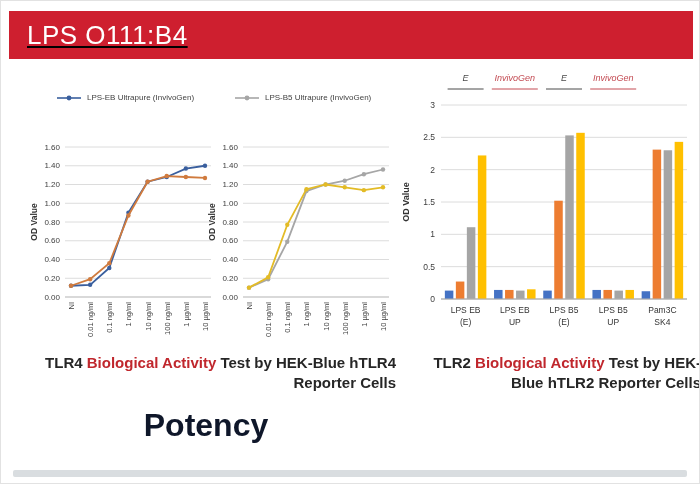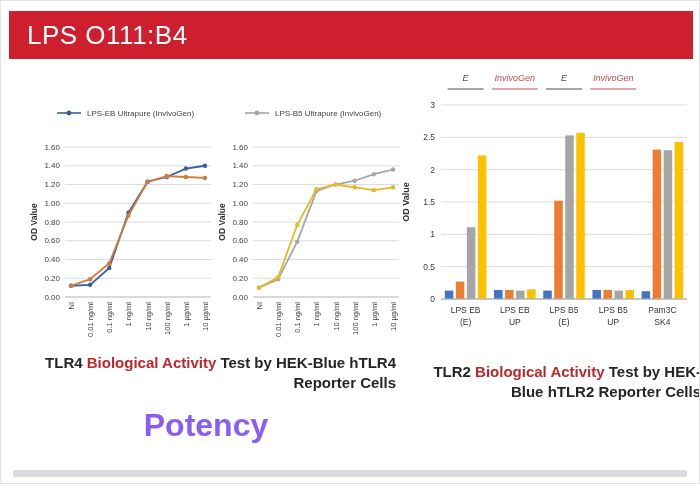--- a/index.html
+++ b/index.html
@@ -7,42 +7,42 @@
     position:relative;width:700px;height:484px;background:#ffffff;
     border:1px solid #e2e2e2;box-sizing:border-box;overflow:hidden;
     font-family:"Liberation Sans", sans-serif;
   }
   .banner{
     position:absolute;left:8px;top:10px;width:684px;height:48px;
     display:flex;align-items:center;padding-left:18px;box-sizing:border-box;
   }
   .banner span{color:#ffffff;font-size:26px;letter-spacing:0.5px;}
   .chart{position:absolute;}
-  .legend{display:flex;flex-direction:row;gap:5px;padding:6px 0 6px 30px;height:40px;}
+  .legend{display:flex;flex-direction:column;gap:5px;padding:6px 0 6px 30px;height:40px;}
   .legend-item{display:flex;align-items:center;gap:6px;}
   .legend-item span{font-size:8px;color:#3f3f3f;white-space:nowrap;}
   .caption{
     position:absolute;text-align:right;font-size:15px;font-weight:bold;
     color:#262626;line-height:1.35;
   }
   .big-label{
-    position:absolute;text-align:center;font-size:32px;font-weight:bold;color:#8b5cf6;
+    position:absolute;text-align:center;font-size:32px;font-weight:bold;color:#0f172a;
   }
   .bottom-bar{
     position:absolute;left:12px;right:12px;bottom:6px;height:7px;
     background:#d9dde0;border-radius:2px;
   }
   svg text{font-family:"Liberation Sans", sans-serif;}
 </style>
 </head>
 <body>
 
 <div class="slide">
 
-  <div class="banner" style="background-color: rgb(206, 31, 47);">
+  <div class="banner" style="background-color: rgb(206, 31, 47); text-decoration: underline;">
     <span>LPS O111:B4</span>
   </div>
 
   <div class="chart" style="left:26px;top:86px;width:190px;">
     <div class="legend">
         <div class="legend-item">
           <svg width="24" height="8">
             <line x1="0" y1="4" x2="24" y2="4" stroke="#3A5F9E" stroke-width="1.6"></line>
             <circle cx="12" cy="4" r="2.4" fill="#3A5F9E"></circle>
           </svg>
@@ -96,21 +96,21 @@
           <circle cx="63.14285714285714" cy="140.1875" r="2.2" fill="#D07B3E"></circle>
           <circle cx="82.28571428571428" cy="124.25" r="2.2" fill="#D07B3E"></circle>
           <circle cx="101.42857142857143" cy="76.4375" r="2.2" fill="#D07B3E"></circle>
           <circle cx="120.57142857142857" cy="42.68750000000001" r="2.2" fill="#D07B3E"></circle>
           <circle cx="139.71428571428572" cy="37.0625" r="2.2" fill="#D07B3E"></circle>
           <circle cx="158.85714285714286" cy="38.000000000000014" r="2.2" fill="#D07B3E"></circle>
           <circle cx="178" cy="38.93750000000001" r="2.2" fill="#D07B3E"></circle>
         </g>
       </svg></div>
 
-  <div class="chart" style="left:214px;top:86px;width:190px;">
+  <div class="chart" style="left:204px;top:86px;width:190px;">
     <div class="legend">
         <div class="legend-item">
           <svg width="24" height="8">
             <line x1="0" y1="4" x2="24" y2="4" stroke="#A6A6A6" stroke-width="1.6"></line>
             <circle cx="12" cy="4" r="2.4" fill="#A6A6A6"></circle>
           </svg>
           <span>LPS-B5 Ultrapure (InvivoGen)</span>
         </div>
       </div>
   <svg width="190" height="228">
@@ -230,21 +230,21 @@
         <text x="216.20000000000002" y="248" text-anchor="middle" font-size="8.5" fill="#333">LPS B5</text>
         <text x="216.20000000000002" y="260" text-anchor="middle" font-size="8.5" fill="#333">UP</text>
         <text x="265.4" y="248" text-anchor="middle" font-size="8.5" fill="#333">Pam3C</text>
         <text x="265.4" y="260" text-anchor="middle" font-size="8.5" fill="#333">SK4</text>
       </svg></div>
 
   <div class="caption" style="left:35px;top:352px;width:360px;">
     <span>TLR4 </span><span style="color: rgb(192, 39, 45);">Biological Activity</span><span> Test by HEK-Blue hTLR4 Reporter Cells</span>
   </div>
 
-  <div class="caption" style="left:410px;top:352px;width:290px;margin-top:9px;">
+  <div class="caption" style="left:410px;top:352px;width:290px;">
     <span>TLR2 </span><span style="color: rgb(192, 39, 45);">Biological Activity</span><span> Test by HEK-Blue hTLR2 Reporter Cells</span>
   </div>
 
   <div class="big-label" style="left:85px;top:406px;width:240px;">Potency</div>
 
 
   <div class="bottom-bar"></div>
 
 </div>
 

